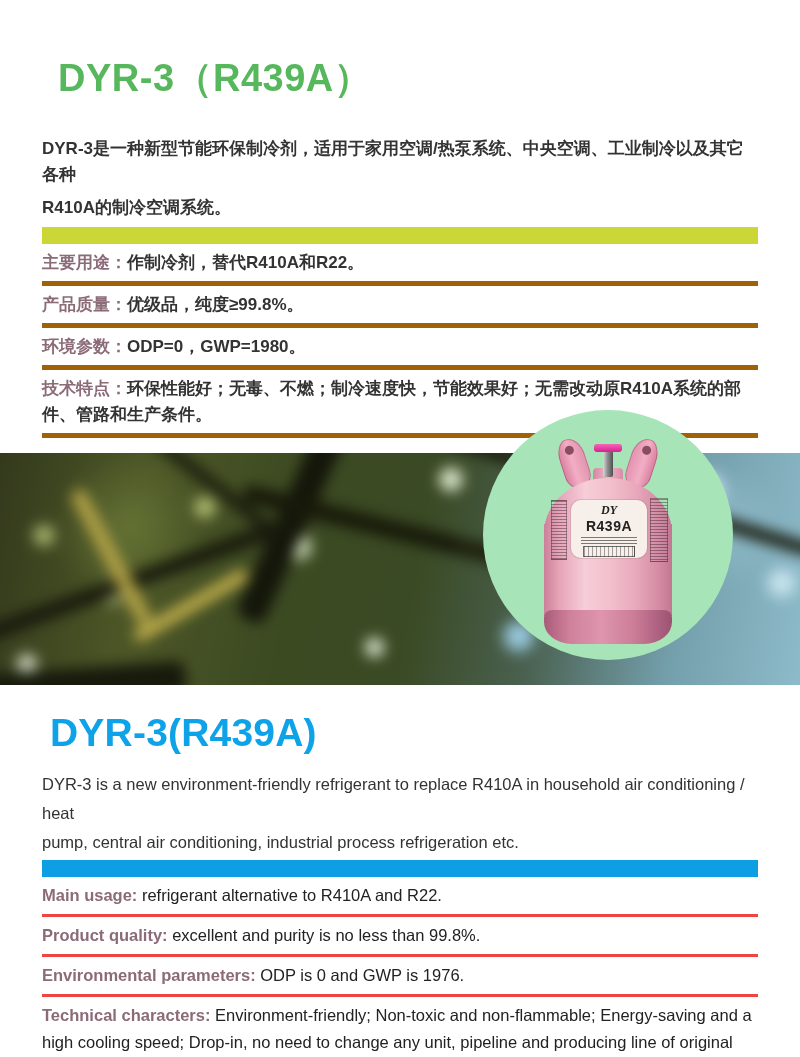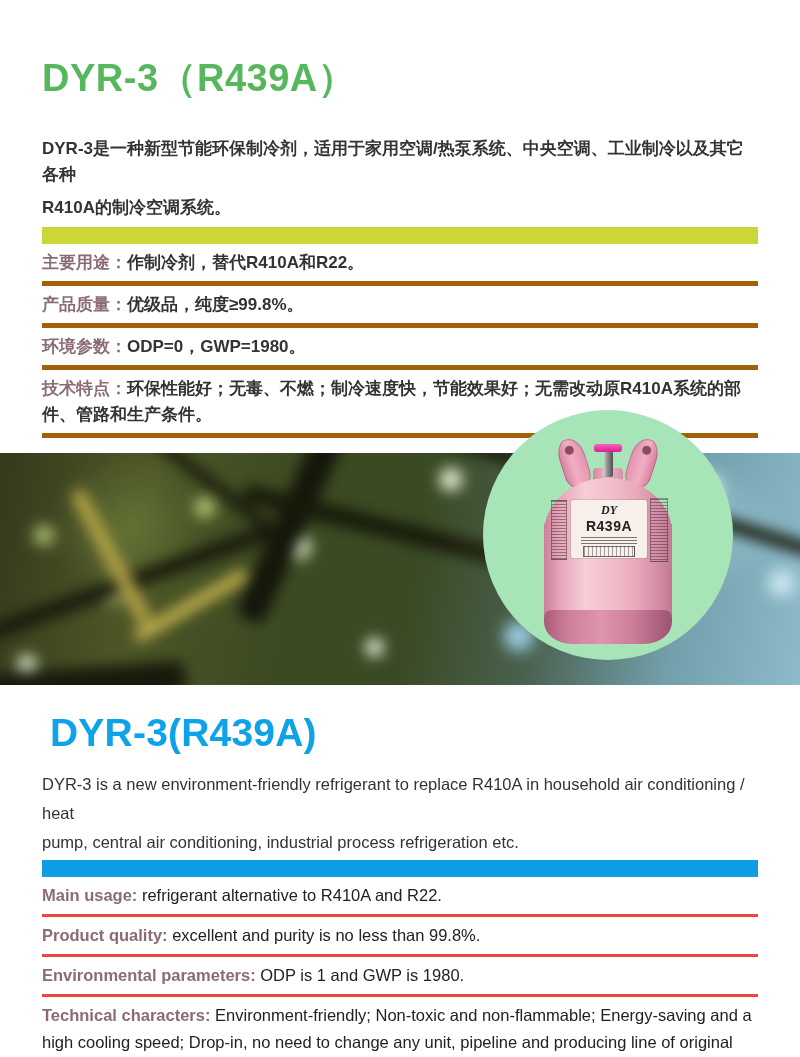--- a/index.html
+++ b/index.html
@@ -2,21 +2,21 @@
 <html><head>
 <meta charset="utf-8">
 <style>
   html,body{margin:0;padding:0;background:#fff;}
   .page{position:relative;width:800px;height:1057px;background:#ffffff;overflow:hidden;
         font-family:"Liberation Sans",sans-serif;color:#333;}
   .content{position:absolute;left:42px;width:716px;}
 
   
   .sec-cn{top:0;}
-  .title-cn{margin:56px 0 0 0;font-size:38px;line-height:44px;font-weight:bold;
+  .title-cn{margin:56px 0 0 16px;font-size:38px;line-height:44px;font-weight:bold;
             color:#57b75d;letter-spacing:0.5px;}
   .intro-cn{margin:36px 0 0 0;font-size:17px;line-height:26px;font-weight:600;color:#333;}
   .intro-cn .line{display:block;margin-top:7px;}
   .bar{height:17px;margin-top:6px;}
   .bar-lime{background:#cbd637;}
   .row{padding:6px 0 5px;border-bottom:5px solid #a16207;font-size:17px;line-height:26px;}
   .row .lbl{color:#8b6b78;font-weight:700;}
   .row .val{color:#333;font-weight:600;}
 
   
@@ -72,21 +72,21 @@
   .tbody{position:absolute;left:0;top:86px;width:128px;height:92px;
            background:linear-gradient(90deg,#cc8099 0%,#e6a4b8 12%,#f6cdd8 32%,#f2bfcc 52%,#e8a8bb 72%,#d38ba3 90%,#c17791 100%);}
   .tbase{position:absolute;left:0;top:172px;width:128px;height:34px;
            border-radius:8px 8px 28px 28px/8px 8px 22px 22px;
            background:linear-gradient(90deg,#a85a78 0%,#cf819c 20%,#de95ad 45%,#cc7d98 70%,#9d5272 100%);}
   .side-box{position:absolute;border:1px solid rgba(60,40,50,.55);
            background:repeating-linear-gradient(rgba(50,35,45,.55) 0 1px,transparent 1px 3px);opacity:.8;z-index:3;}
   .side-l{left:7px;top:62px;width:14px;height:58px;}
   .side-r{left:106px;top:60px;width:16px;height:62px;}
   .tlabel{position:absolute;left:27px;top:62px;width:76px;height:58px;z-index:4;
-           background:#f7efe9;border-radius:2px;box-shadow:0 0 0 1px rgba(150,110,120,.25);
+           background:#f7efe9;border-radius:10px;box-shadow:0 0 0 1px rgba(150,110,120,.25);
            text-align:center;color:#222;}
   .brand{font-family:"Liberation Serif",serif;font-style:italic;font-weight:bold;font-size:12px;
            line-height:13px;margin-top:4px;}
   .model{font-size:14px;font-weight:bold;line-height:18px;letter-spacing:.5px;}
   .tiny-lines{height:7px;margin:2px 10px 2px;
            background:repeating-linear-gradient(rgba(40,40,40,.6) 0 1px,transparent 1px 3px);}
   .tiny-box{height:9px;margin:0 12px;border:1px solid rgba(40,40,40,.65);
            background:repeating-linear-gradient(90deg,rgba(40,40,40,.4) 0 1px,transparent 1px 4px);}
 
   
@@ -169,20 +169,20 @@
     </p>
     <div class="bar bar-blue"></div>
 
     <div class="row-en">
       <span class="lbl">Main usage:</span> <span class="val">refrigerant alternative to R410A and R22.</span>
     </div>
     <div class="row-en">
       <span class="lbl">Product quality:</span> <span class="val">excellent and purity is no less than 99.8%.</span>
     </div>
     <div class="row-en">
-      <span class="lbl">Environmental parameters:</span> <span class="val">ODP is 1 and GWP is 1980.</span>
+      <span class="lbl">Environmental parameters:</span> <span class="val">ODP is 0 and GWP is 1976.</span>
     </div>
     <div class="row-en">
       <span class="lbl">Technical characters:</span> <span class="val">Environment-friendly; Non-toxic and non-flammable; Energy-saving and a high cooling speed; Drop-in, no need to change any unit, pipeline and producing line of original systems.</span>
     </div>
   </section>
 
 </div>
 
 </body></html>

